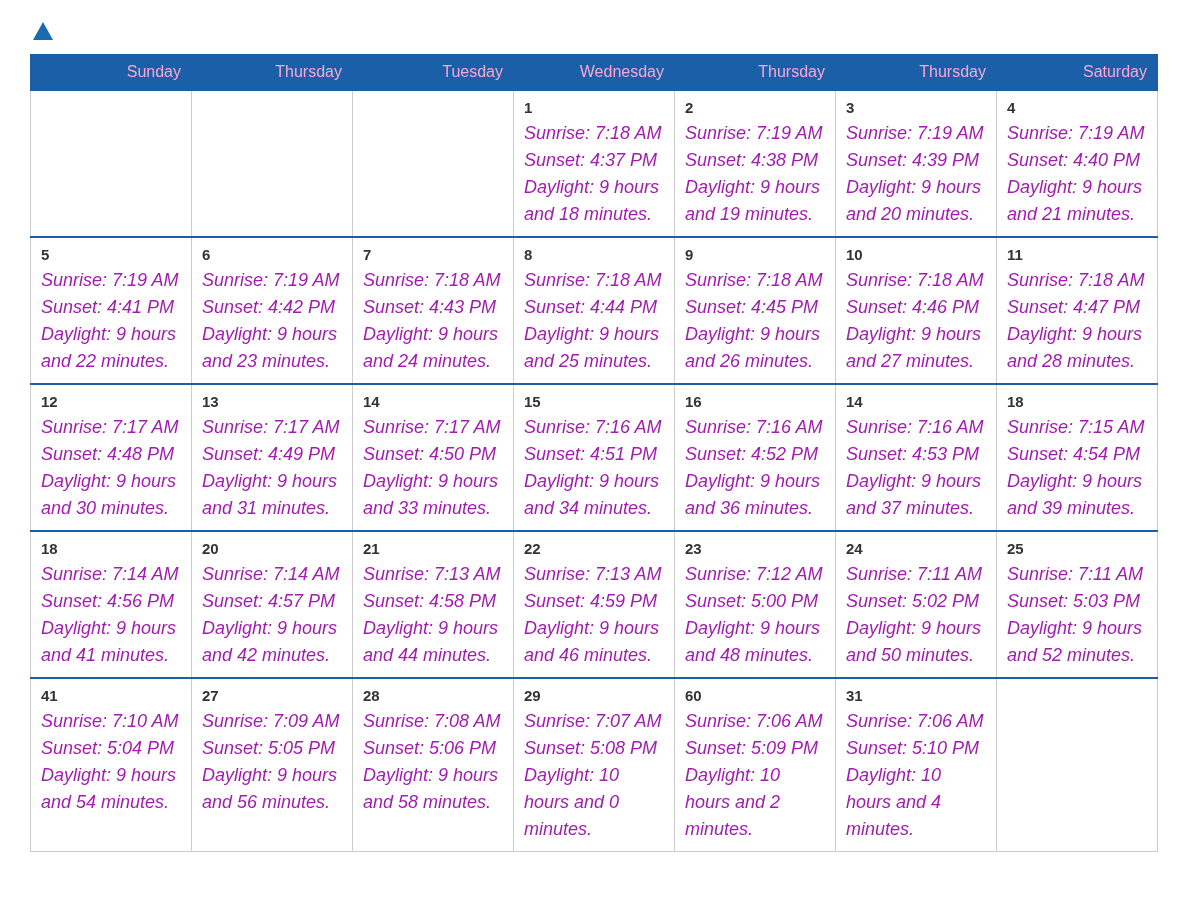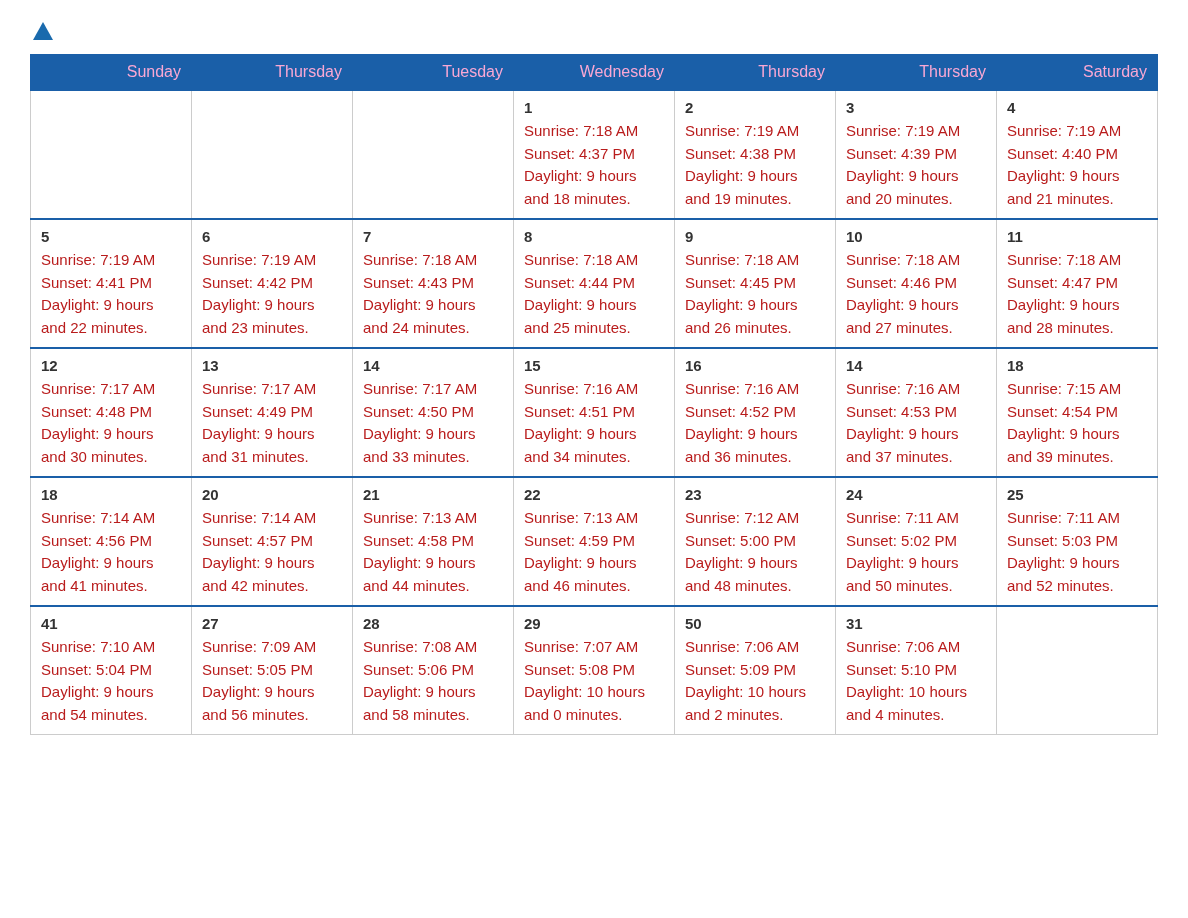--- a/index.html
+++ b/index.html
@@ -70,23 +70,24 @@
       background: #fff;
     }
     .day-number {
       font-size: 15px;
       font-weight: bold;
       color: #333;
       margin-bottom: 4px;
       display: block;
     }
     .day-info {
-      font-size: 15px;
-      color: #b91c1c;
+      font-size: 18px;
+      color: #a21caf;
       line-height: 1.5;
+      font-style: italic;
     }
     .empty-cell {
       background: #fff;
     }
     tr.week-row td {
       border-top: 2px solid #1a5fa8;
     }
   </style>
 </head>
 <body>
@@ -246,21 +247,21 @@
         </td>
         <td>
           <span class="day-number">28</span>
           <div class="day-info">Sunrise: 7:08 AM<br>Sunset: 5:06 PM<br>Daylight: 9 hours and 58 minutes.</div>
         </td>
         <td>
           <span class="day-number">29</span>
           <div class="day-info">Sunrise: 7:07 AM<br>Sunset: 5:08 PM<br>Daylight: 10 hours and 0 minutes.</div>
         </td>
         <td>
-          <span class="day-number">50</span>
+          <span class="day-number">60</span>
           <div class="day-info">Sunrise: 7:06 AM<br>Sunset: 5:09 PM<br>Daylight: 10 hours and 2 minutes.</div>
         </td>
         <td>
           <span class="day-number">31</span>
           <div class="day-info">Sunrise: 7:06 AM<br>Sunset: 5:10 PM<br>Daylight: 10 hours and 4 minutes.</div>
         </td>
         <td class="empty-cell"></td>
       </tr>
     </tbody>
 </table>

